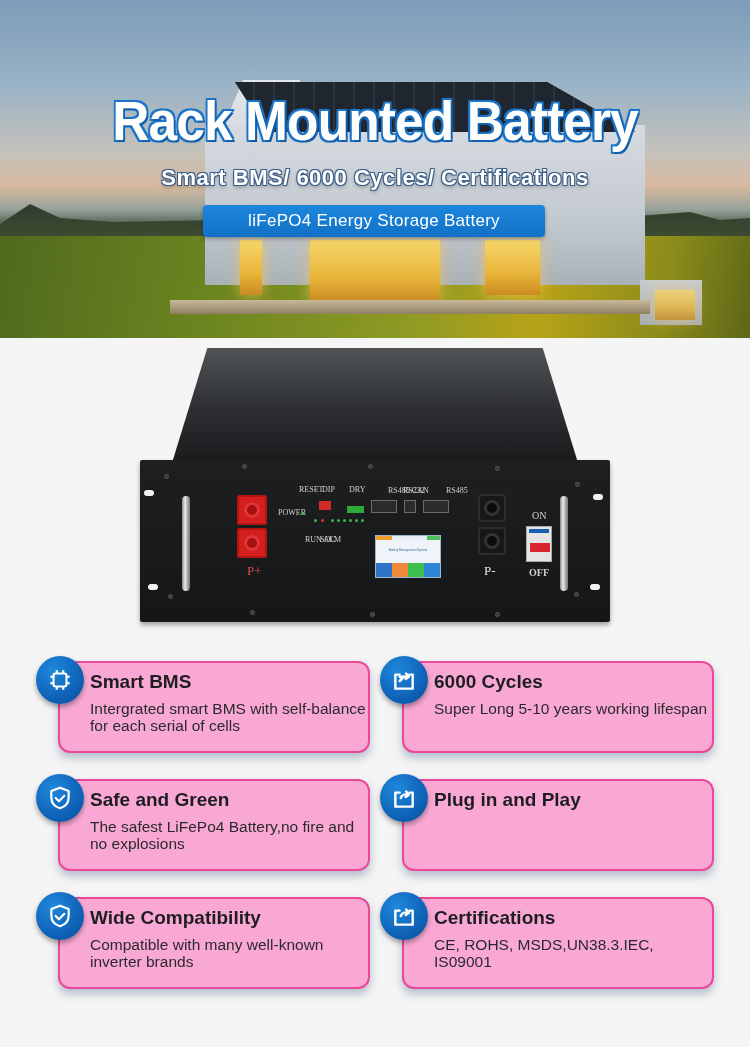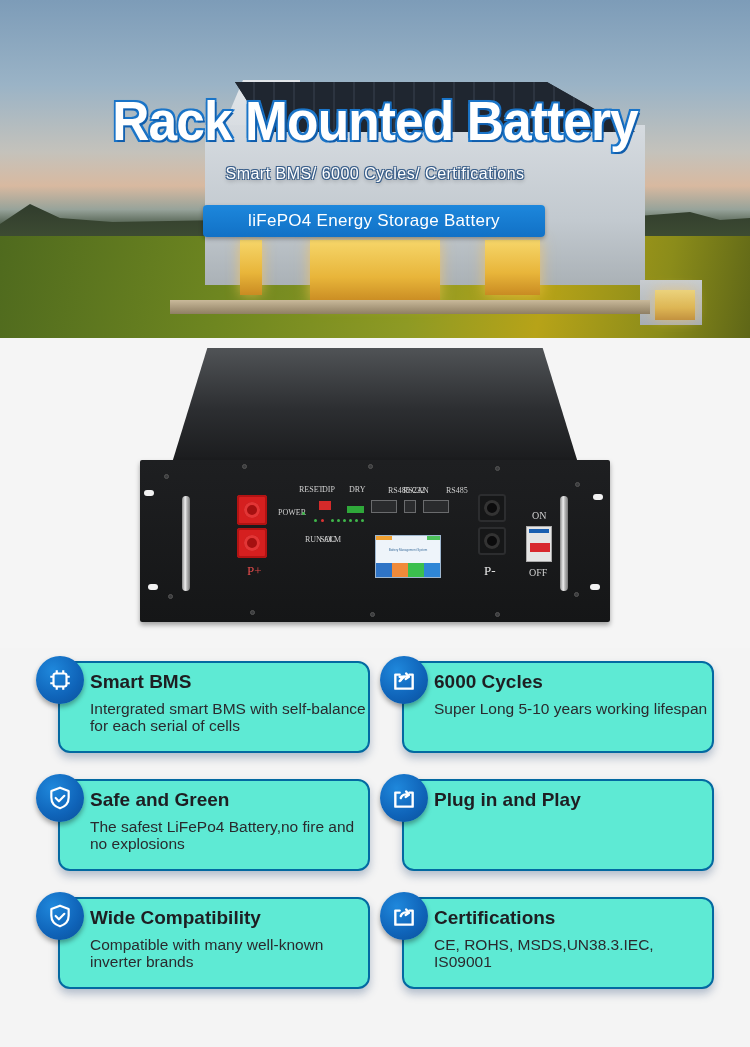--- a/index.html
+++ b/index.html
@@ -50,21 +50,21 @@
   .title {
     position: absolute; left: 0; top: 88px; width: 750px; text-align: center;
     font-family: "Liberation Sans", sans-serif; font-weight: 700;
     font-size: 56px; letter-spacing: -1px; color: #ffffff;
     transform: scaleX(0.92); transform-origin: center;
     -webkit-text-stroke: 3px #1b75c8; paint-order: stroke fill;
     text-shadow: 0 0 3px #1b75c8, 2px 2px 0 #0f5aa8, -2px -2px 0 #1b75c8, 2px -2px 0 #1b75c8, -2px 2px 0 #1b75c8;
   }
   .subtitle {
     position: absolute; left: 0; top: 165px; width: 750px; text-align: center;
-    font-size: 16px; font-weight: 400; color: #ffffff; letter-spacing: 0.5px;
+    font-size: 22px; font-weight: 700; color: #ffffff; letter-spacing: 0.5px;
     text-shadow: 1px 1px 0 #3a5f8a, -1px -1px 0 #3a5f8a, 1px -1px 0 #3a5f8a, -1px 1px 0 #3a5f8a, 0 2px 4px rgba(0,0,0,.4);
   }
   .pill {
     position: absolute; left: 203px; top: 205px; width: 342px; height: 32px;
     background: linear-gradient(180deg, #1d87dc 0%, #1171c6 100%);
     border-radius: 4px; color: #ffffff; font-size: 17px; line-height: 32px; text-align: center;
     letter-spacing: 0.3px; box-shadow: 0 2px 4px rgba(0,0,0,.3);
   }
 
   
@@ -126,21 +126,21 @@
   .breaker {
     position: absolute; left: 526px; top: 188px; width: 26px; height: 36px;
     background: #e5e5e5; border: 1px solid #aaa;
   }
   .breaker::before { content: ""; position: absolute; left: 2px; top: 2px; width: 20px; height: 4px; background: #1a5fb0; }
   .breaker::after { content: ""; position: absolute; left: 3px; top: 16px; width: 20px; height: 9px; background: #d8282d; }
 
   
   .card {
     position: absolute; width: 312px; height: 92px;
-    background: #5eead4; border: 2px solid #0369a1; border-radius: 12px;
+    background: #f9a8d4; border: 2px solid #ec4899; border-radius: 12px;
     box-shadow: 0 5px 8px rgba(60, 90, 130, .35);
   }
   .badge {
     position: absolute; width: 48px; height: 48px; border-radius: 50%;
     background: radial-gradient(circle at 35% 30%, #1f88dc 0%, #0f63b8 60%, #0a4f98 100%);
     box-shadow: 0 3px 5px rgba(0,0,0,.35);
     display: flex; align-items: center; justify-content: center;
   }
   .badge svg { width: 26px; height: 26px; }
   .card-title {
@@ -235,21 +235,21 @@
     <div class="tiles">
       <span style="background:#2f74c6;"></span>
       <span style="background:#f08a3a;"></span>
       <span style="background:#3bbf4e;"></span>
       <span style="background:#2f86d6;"></span>
     </div>
   </div>
 
   <div class="panel-label" style="left:532px;top:172px;font-size:10px;">ON</div>
   <div class="breaker" style="top:188px;"></div>
-  <div class="panel-label" style="left:529px;top:229px;font-size:10px;">OFF</div>
+  <div class="panel-label" style="left:529px;top:229px;font-size:10px;font-weight:bold;">OFF</div>
 </section>
 
 <div class="card" style="left:58px;top:661px;">
   <div class="card-title">Smart BMS</div>
   <div class="card-desc">Intergrated smart BMS with self-balance for each serial of cells</div>
 </div>
 <div class="badge" style="left:36px;top:656px;">
   <svg viewBox="0 0 24 24" fill="none" stroke="#fff" stroke-width="2" stroke-linejoin="round">
       <rect x="6" y="6" width="12" height="12" rx="2"></rect>
       <path d="M9 3v3M15 3v3M9 18v3M15 18v3M3 9h3M3 15h3M18 9h3M18 15h3"></path>

